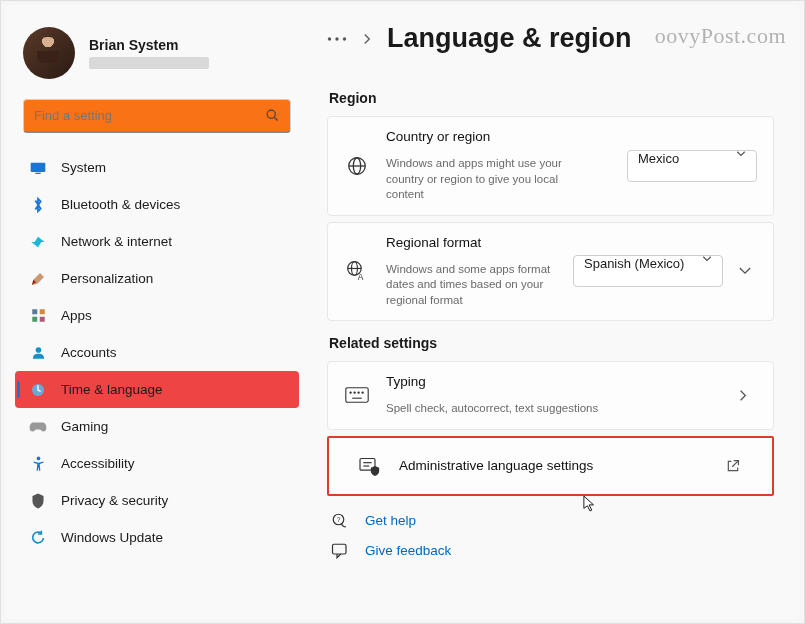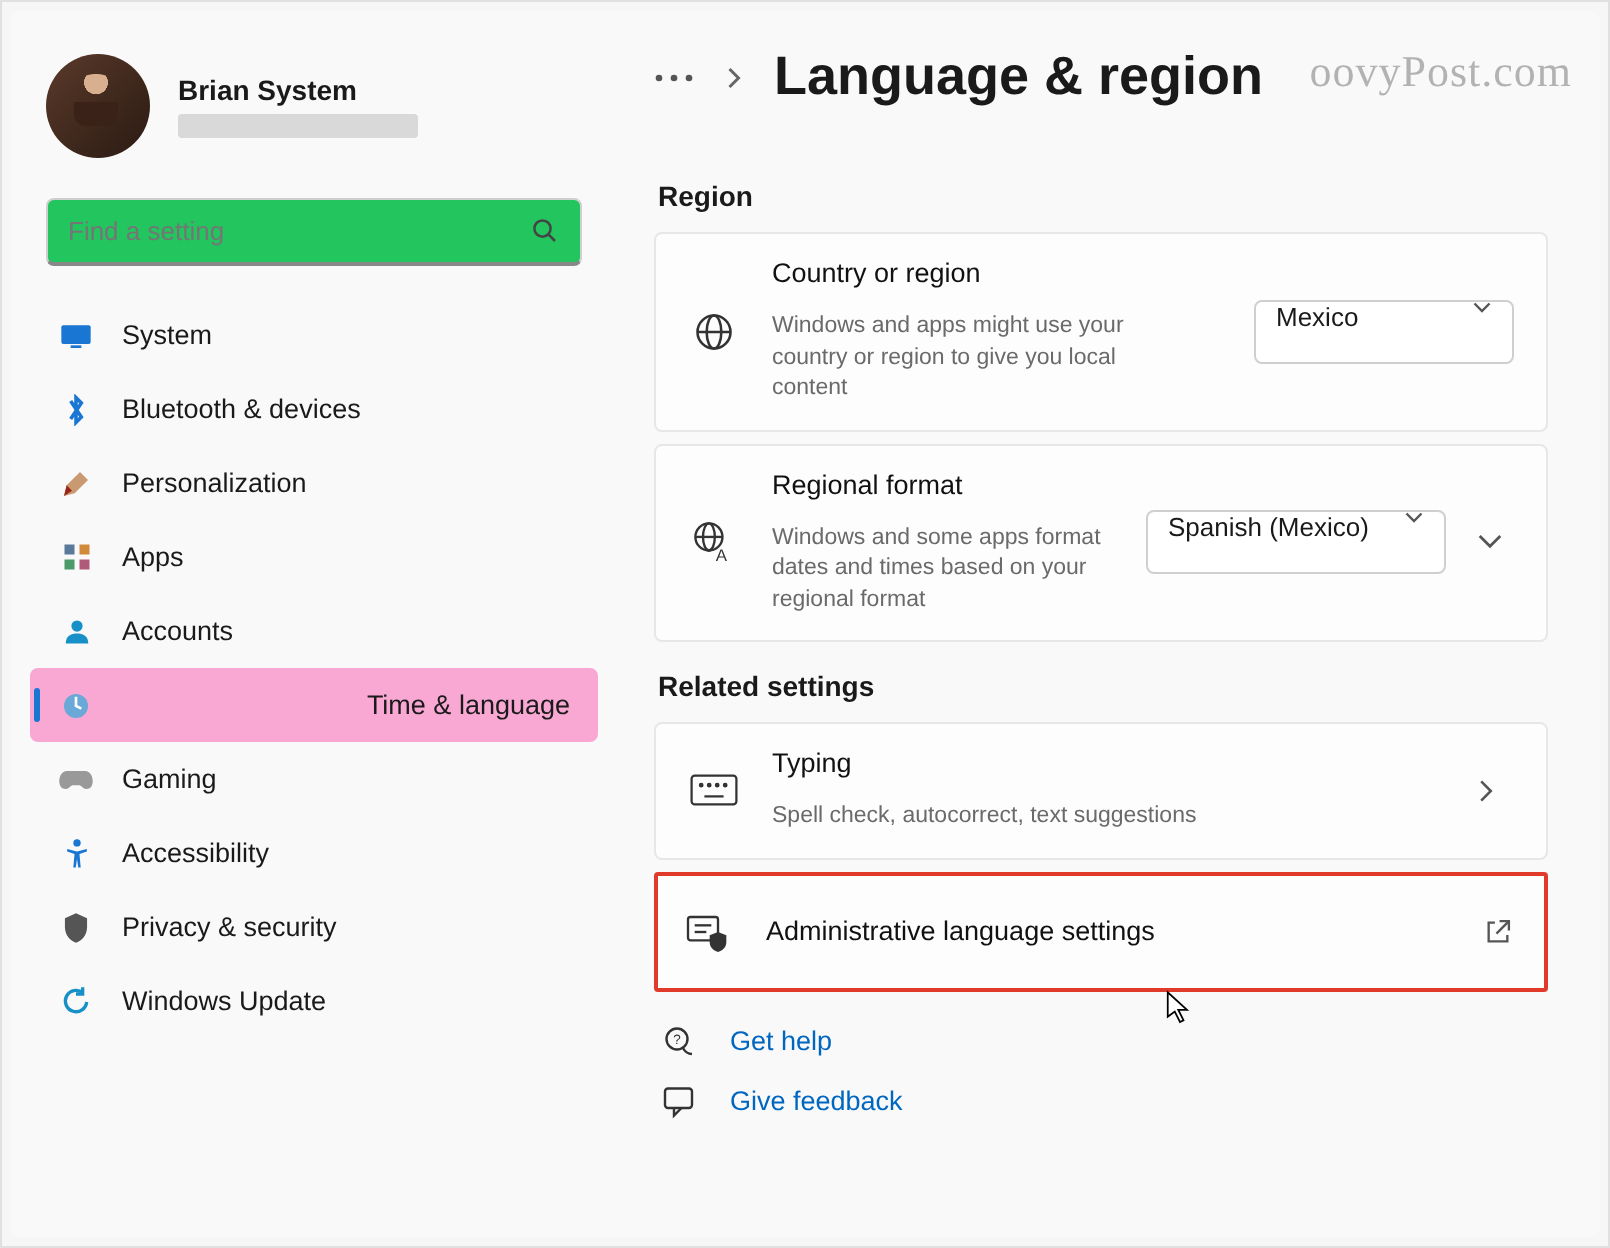--- a/index.html
+++ b/index.html
@@ -49,39 +49,39 @@
     background-size: 22px 14px, 22px 14px;
     background-position: 0 0, 0 14px;
     background-repeat: no-repeat;
     border-radius: 10px 10px 6px 6px;
   }
   .profile-text .name { font-size: 14px; font-weight:600; color:#1a1a1a; }
   .profile-text .sub { width: 120px; height: 12px; background:#d9d9d9; margin-top:4px; border-radius:2px;}
   .search {
     margin: 4px 8px 10px 8px;
     display: flex; align-items:center;
-    background:#22c55e;
+    background:#f97316;
     border:1px solid #cfcfcf;
     border-bottom: 2px solid #888;
     border-radius:4px;
     height:34px; padding:0 10px;
     justify-content: space-between;
   }
   .search input {
     border:none; outline:none; font-size:13px; background:transparent; width:200px;
   }
   .nav { display:flex; flex-direction:column; gap:0; margin-top:6px; }
   .nav-item {
     display:flex; align-items:center; gap:14px;
     height:37px; padding:0 14px;
     font-size:13.5px; color:#1a1a1a;
     border-radius:4px; cursor:pointer;
     position:relative;
   }
-  .nav-item.active { background:#f9a8d4;justify-content:space-between; }
+  .nav-item.active { background:#ef4444; }
   .nav-item.active::before {
     content:""; position:absolute; left:2px; top:10px; bottom:10px; width:3px;
     background:#1976d2; border-radius:2px;
   }
   .nav-icon { width:18px; height:18px; display:flex; align-items:center; justify-content:center; font-size:15px;}
   .main {
     flex:1; padding: 18px 26px 8px 22px;
     overflow-y:auto;
   }
   .crumbs { display:flex; align-items:center; gap:16px; margin-bottom:36px;}
@@ -109,21 +109,21 @@
     padding:0 10px; font-size:13px; min-width:130px; gap:10px;
   }
   .select .arrow { font-size:10px; color:#555; }
   .trail-arrow { font-size:14px; color:#555; width:18px; text-align:center;}
   .highlight-box {
     border:2.5px solid #e03a2a;
     border-radius:2px;
     padding:0;
     margin-bottom:10px;
   }
-  .highlight-box .card { border:none; border-radius:0; margin:0; padding:18px 12px;}
+  .highlight-box .card { border:none; border-radius:0; margin:0; padding:18px 28px;}
   .link-row {
     display:flex; align-items:center; gap:14px;
     padding:6px 2px; font-size:13.5px;
   }
   .link-row .lbl { color:#0067c0; }
   .link-icon { width:22px; display:flex; align-items:center; justify-content:center; color:#333;}
   .cursor {
     position:absolute; width:14px; height:18px; pointer-events:none;
   }
   .watermark {
@@ -169,20 +169,28 @@
           </span>
           <span>System</span>
         </div>
         <div class="nav-item">
           <span class="nav-icon" style="color:#1976d2">
             <svg width="12" height="16" viewBox="0 0 12 18" fill="none" stroke="#1976d2" stroke-width="2">
                 <path d="M3 4 L9 13 L6 16 L6 2 L9 5 L3 14"></path>
               </svg>
           </span>
           <span>Bluetooth &amp; devices</span>
+        </div>
+        <div class="nav-item">
+          <span class="nav-icon" style="color:#17a2b8">
+            <svg width="16" height="14" viewBox="0 0 24 20" fill="#17b8d8">
+                <path d="M12 2 L22 10 L17 10 L12 18 L2 10 L7 10 Z"></path>
+              </svg>
+          </span>
+          <span>Network &amp; internet</span>
         </div>
         <div class="nav-item">
           <span class="nav-icon">
             <svg width="16" height="16" viewBox="0 0 24 24">
                 <path d="M3 21 L5 13 L15 3 L21 9 L11 19 Z" fill="#c99a70"></path>
                 <path d="M3 21 L5 13 L9 17 Z" fill="#9a2417"></path>
               </svg>
           </span>
           <span>Personalization</span>
         </div>

